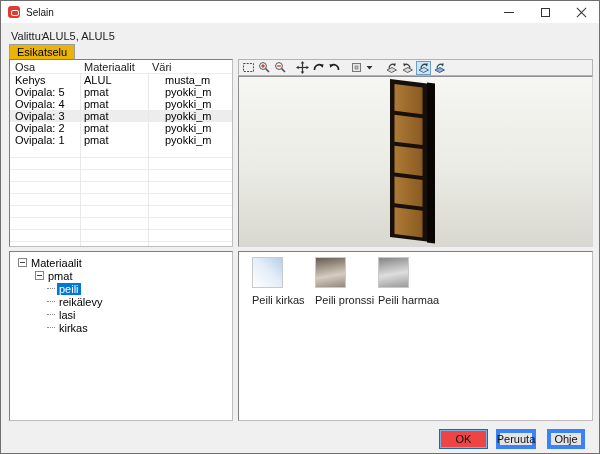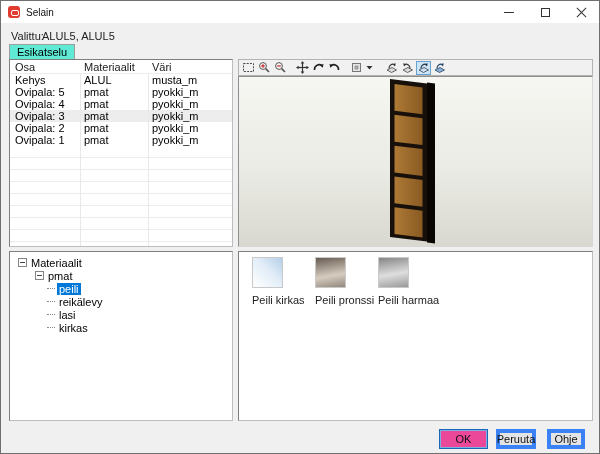--- a/index.html
+++ b/index.html
@@ -20,38 +20,38 @@
   .glyph-max{width:9px;height:9px;border:1px solid #333;}
   .glyph-close{position:relative;width:11px;height:11px;}
   .glyph-close::before,.glyph-close::after{content:"";position:absolute;left:-1px;top:5px;width:13px;height:1px;background:#333;}
   .glyph-close::before{transform:rotate(45deg);}
   .glyph-close::after{transform:rotate(-45deg);}
   
   .valittu-label{position:absolute;left:10px;top:29px;color:#222;}
   .valittu-value{position:absolute;left:41px;top:29px;color:#222;}
   
   .tab{position:absolute;left:8px;top:43px;height:15px;padding:1px 7px 0 7px;
-       background:#5eead4;border:1px solid #9d9d9d;border-bottom:none;}
+       background:#eab308;border:1px solid #9d9d9d;border-bottom:none;}
   
   .panel{position:absolute;background:#ffffff;border:1px solid;border-color:#7e7e7e #bdbdbd #bdbdbd #7e7e7e;}
   .table-panel{left:8px;top:58px;width:224px;height:188px;}
   .tree-panel{left:8px;top:250px;width:224px;height:170px;}
   .swatch-panel{left:237px;top:250px;width:355px;height:170px;}
   
   .tbl-header{display:flex;height:14px;color:#1a1a1a;border-bottom:1px solid #ececec;}
   .tbl-header .c1{width:70px;padding:1px 0 0 5px;}
   .tbl-header .c2{width:68px;padding:1px 0 0 4px;}
   .tbl-header .c3{flex:1;padding:1px 0 0 4px;}
   .tbl-body{position:relative;height:172px;}
   .vline{position:absolute;top:0;bottom:0;width:1px;background:#e8e8e8;z-index:3;}
   .tbl-row{display:flex;height:12px;position:relative;z-index:1;}
   .tbl-row.selected{background:#ededed;}
   .tbl-row .c1{width:70px;padding:0 0 0 5px;}
   .tbl-row .c2{width:68px;padding:0 0 0 4px;}
-  .tbl-row .c3{flex:1;padding:0 0 0 4px;}
+  .tbl-row .c3{flex:1;padding:0 0 0 17px;}
   .tbl-filler{position:absolute;left:0;right:0;top:72px;bottom:0;
     background:repeating-linear-gradient(to bottom,transparent 0 11px,#ececec 11px 12px);}
   
   .ptoolbar{position:absolute;left:237px;top:58px;width:355px;height:17px;background:#f1f1f1;
     border:1px solid #b3b3b3;display:flex;align-items:center;padding-left:2px;}
   .tb-btn{width:15px;height:14px;display:flex;align-items:center;justify-content:center;margin-right:1px;border:1px solid transparent;}
   .tb-btn.sp{margin-left:6px;}
   .tb-btn.selected{background:#cde6f7;border:1px solid #66a1d2;}
   .tb-caret{width:9px;height:14px;display:flex;align-items:center;justify-content:center;margin-right:4px;}
   
@@ -71,21 +71,21 @@
   .dash{width:8px;height:1px;border-top:1px dotted #8a8a8a;margin-right:2px;flex:0 0 auto;}
   .tree-leaf .lbl{padding:0 2px;}
   .tree-leaf .lbl.selected{background:#0078d7;color:#fff;}
   
   .swatch-item{position:absolute;top:5px;width:63px;}
   .swatch-box{width:31px;height:31px;border:1px solid #c9c9c9;}
   .swatch-label{margin-top:6px;color:#222;}
   
   .btn{position:absolute;top:428px;height:20px;background:#e4e4e4;border:4px solid #3b82f6;
     display:flex;align-items:center;justify-content:center;font-size:11px;color:#111;}
-  .btn-ok{left:438px;width:49px;border:1px solid #1c66b8;box-shadow:inset 0 0 0 1px #7db0e2;background:#ec4899;}
+  .btn-ok{left:438px;width:49px;border:1px solid #1c66b8;box-shadow:inset 0 0 0 1px #7db0e2;background:#ef4444;}
   .btn-cancel{left:495px;width:40px;}
   .btn-help{left:546px;width:38px;}
   svg{display:block;}
 </style>
 </head>
 <body>
 
 <div class="window">
 
   <div class="titlebar">

